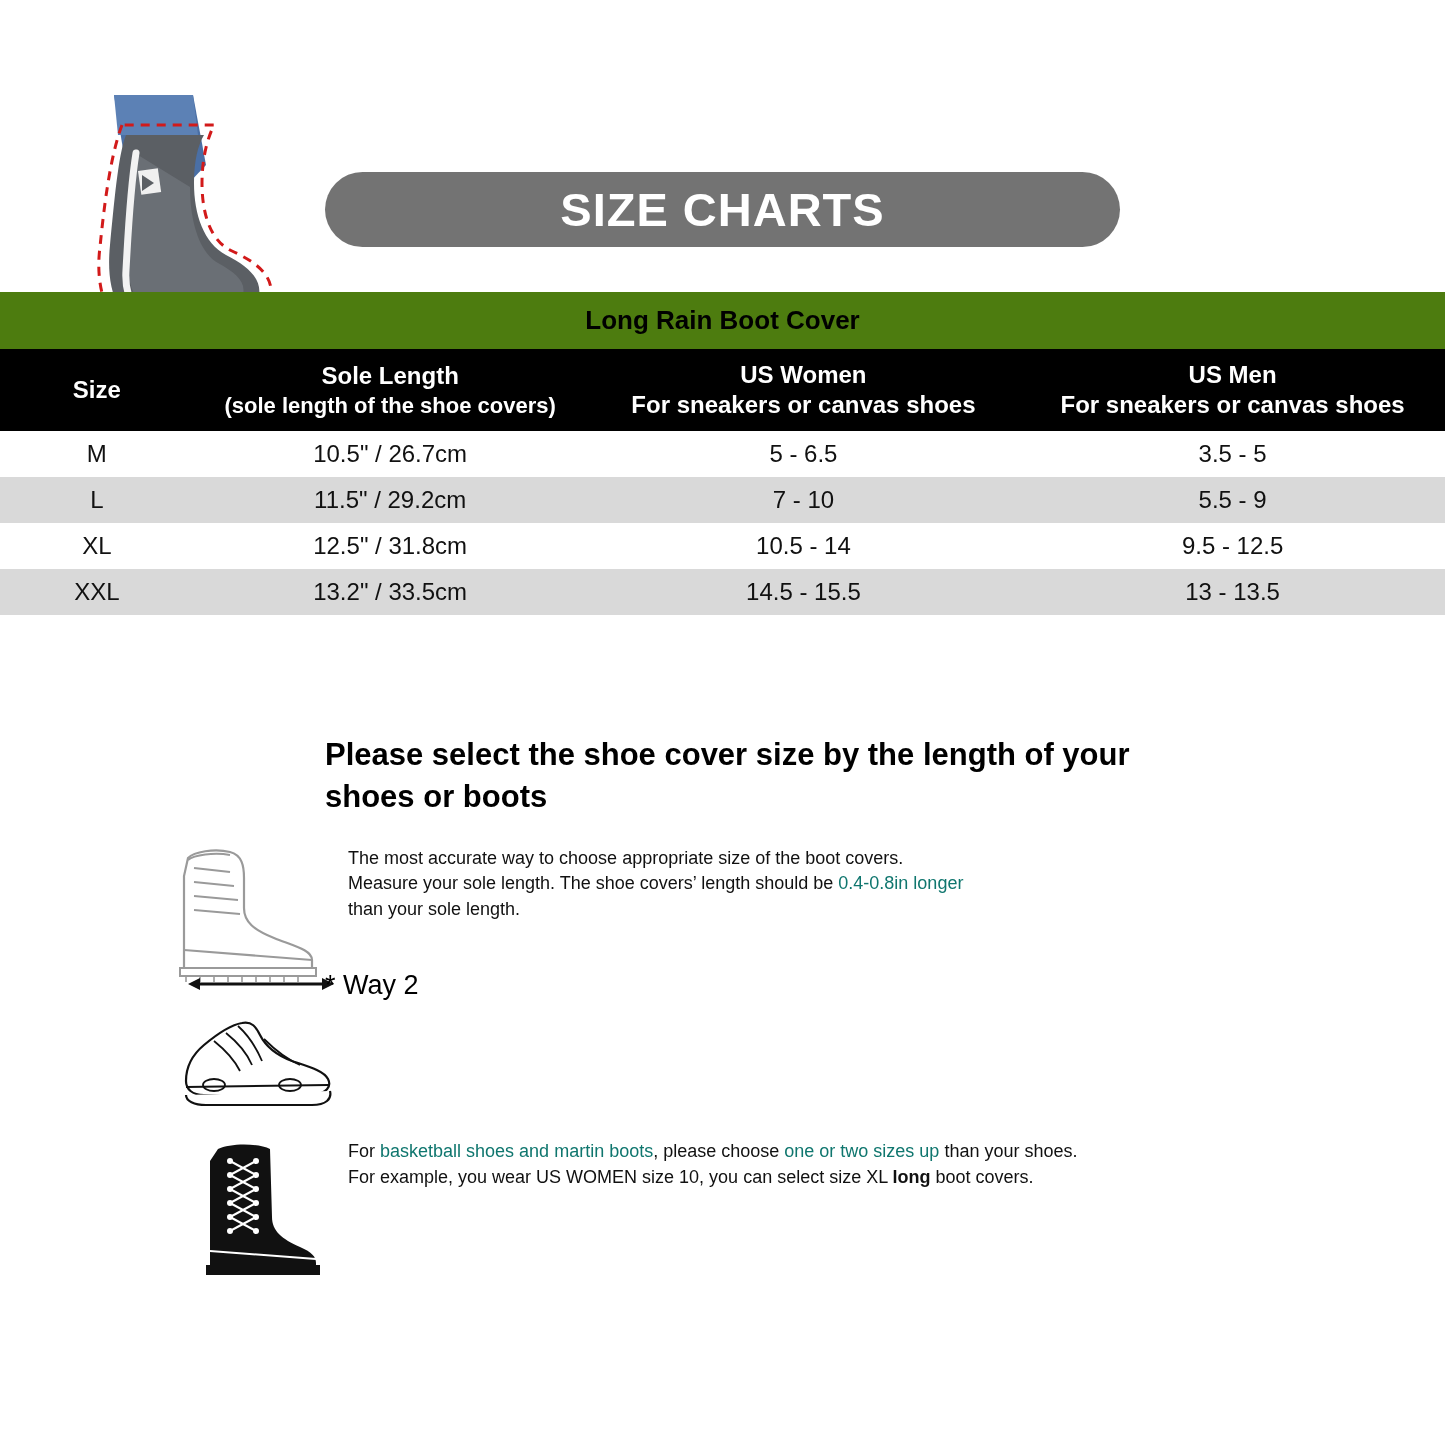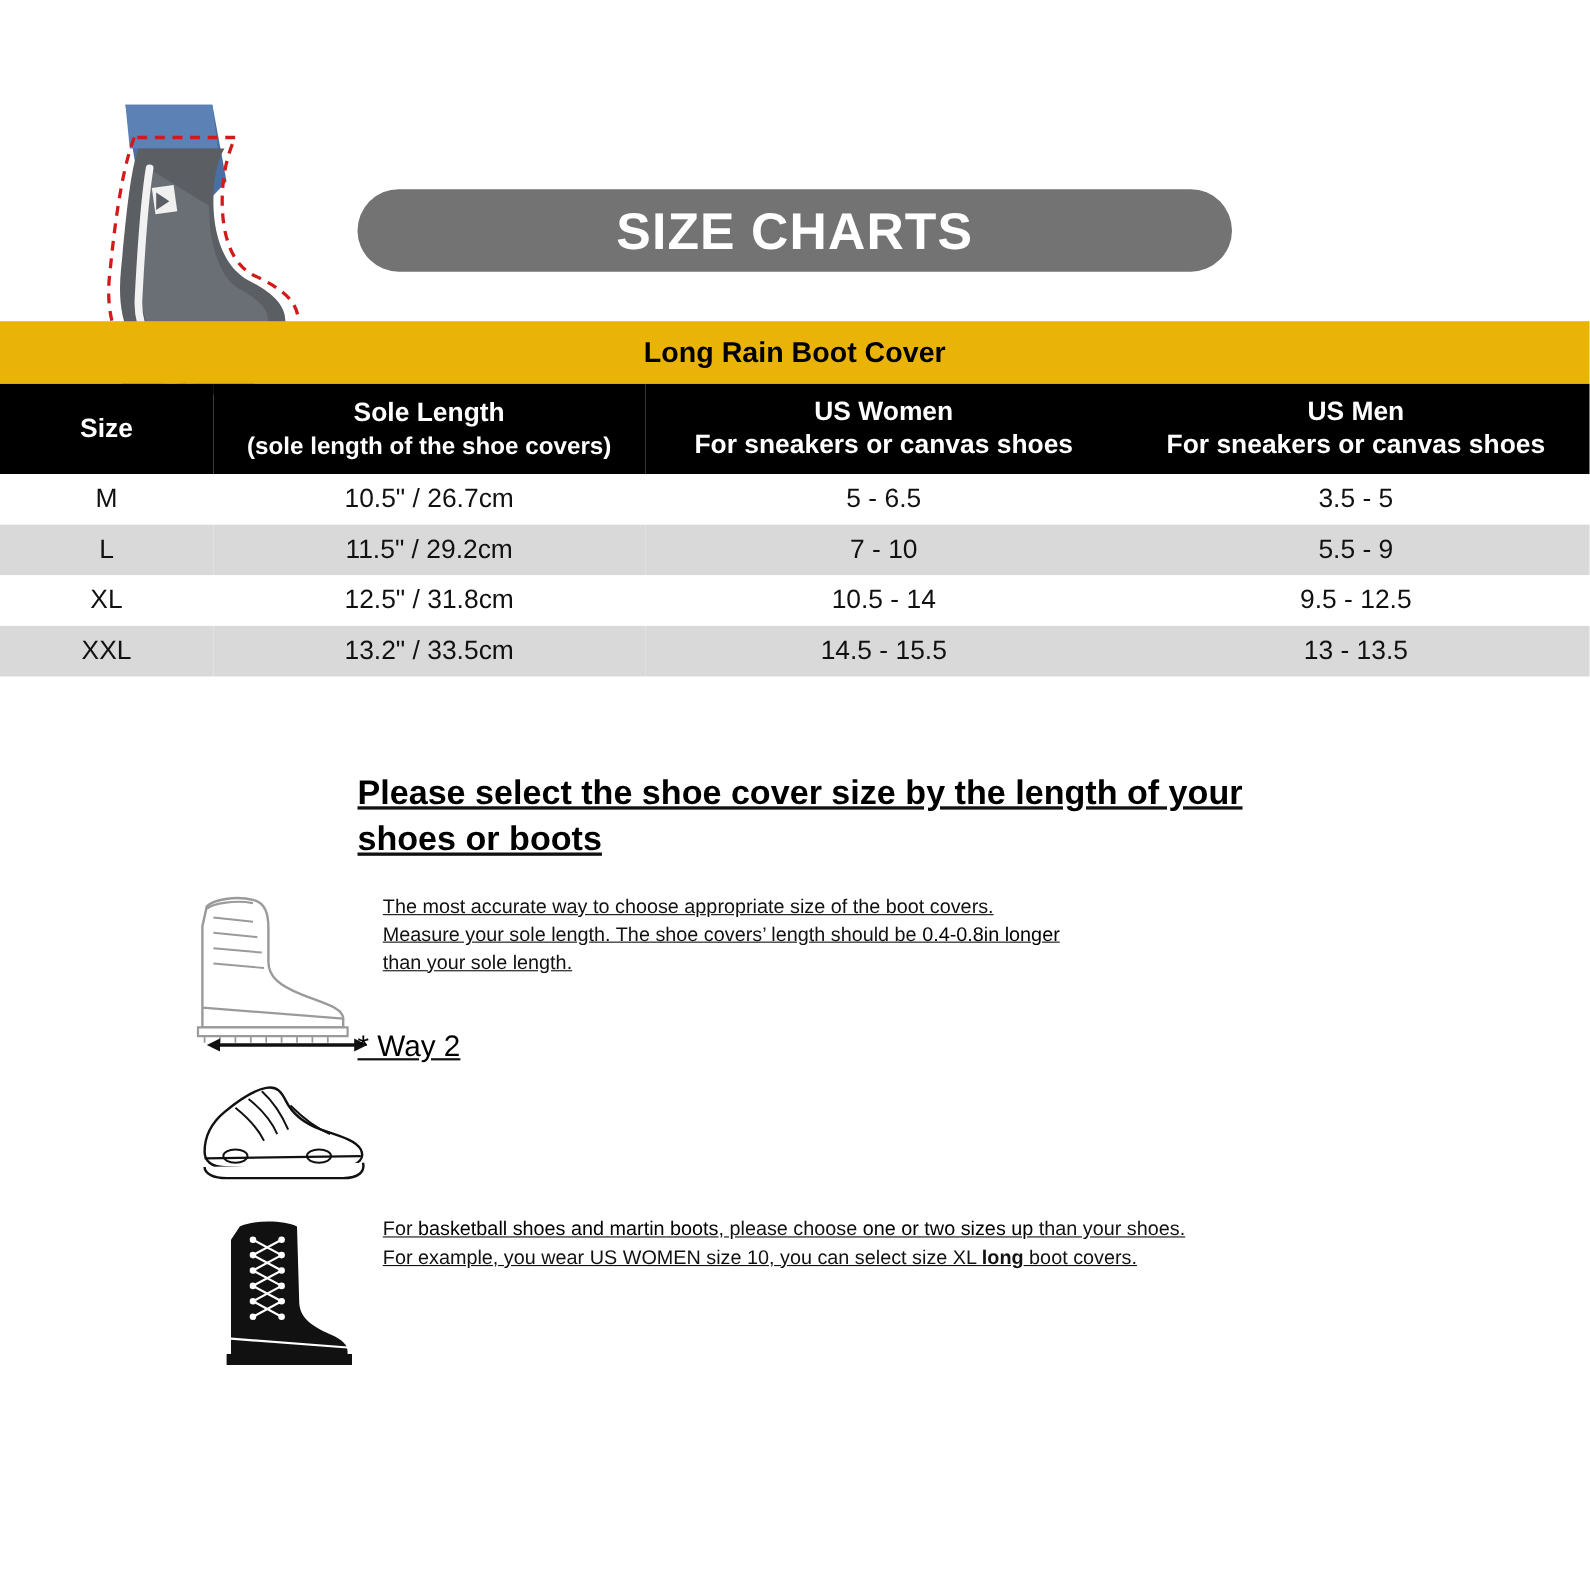--- a/index.html
+++ b/index.html
@@ -50,21 +50,21 @@
   }
 
   
   .table-wrap {
     position: absolute;
     left: 0;
     top: 292px;
     width: 1445px;
   }
   .band-title {
-    background: #eab308;
+    background: #4d7c0f;
     height: 57px;
     display: flex;
     align-items: center;
     justify-content: center;
     font-size: 26px;
     font-weight: bold;
     color: #000000;
   }
   table.size-table {
     width: 100%;
@@ -103,23 +103,22 @@
     padding: 9px 4px;
     color: #111111;
   }
   table.size-table tbody tr.odd td { background: #ffffff; }
   table.size-table tbody tr.even td { background: #D9D9D9; }
 
   
   .guide {
     position: absolute;
     left: 0;
-    top: 700px;
+    top: 734px;
     width: 1228px;
-    text-decoration: underline;
   }
   .guide-heading {
     margin: 0 85px 0 325px;
     font-size: 31px;
     font-weight: bold;
     line-height: 1.35;
     color: #000000;
   }
 
   .way-block {
@@ -131,21 +130,21 @@
     color: #000000;
     margin-left: 325px;
   }
   .way-body {
     margin-left: 348px;
     margin-right: 55px;
     font-size: 18px;
     line-height: 1.42;
     color: #111111;
   }
-  .red { color: #000000; text-align: right; }
+  .red { color: #0f766e; text-align: right; }
   .bold { font-weight: bold; }
 
   .icon-boot-left {
     position: absolute;
     left: 170px;
     top: 0;
     width: 165px;
     height: 145px;
   }
   .icon-sneaker-left {

